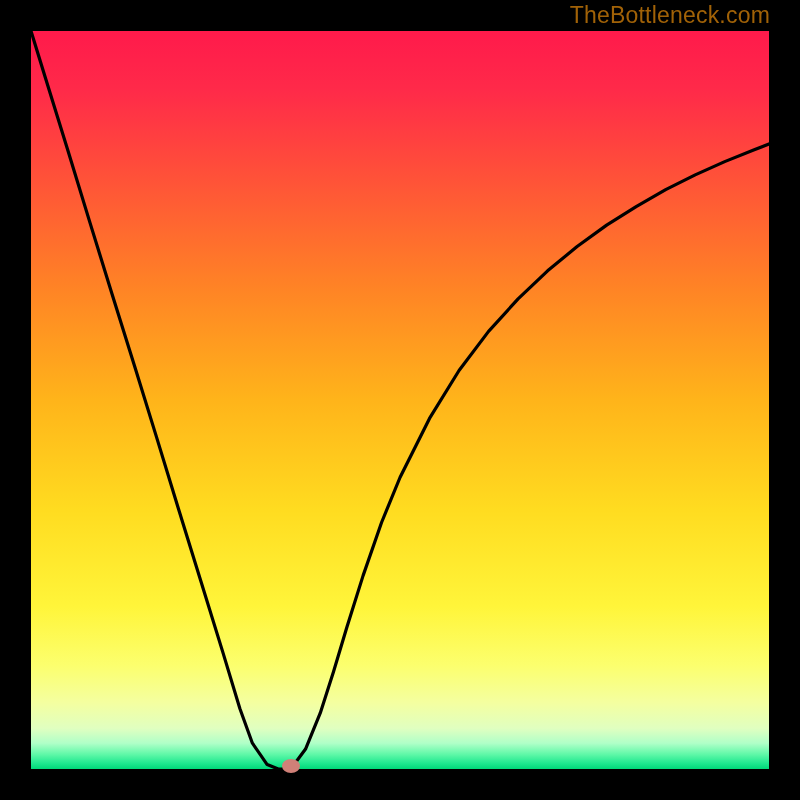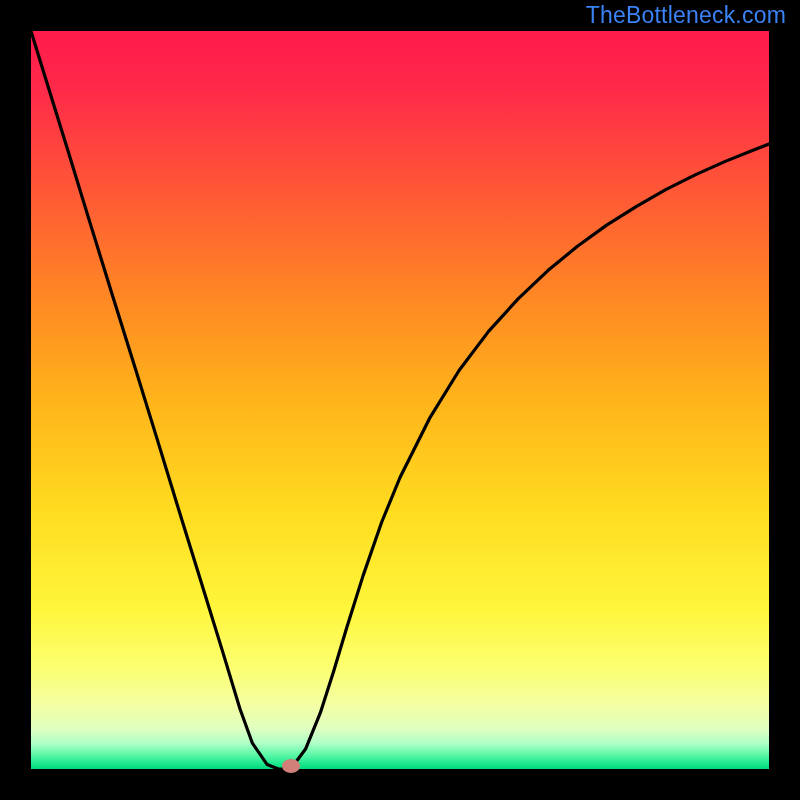--- a/index.html
+++ b/index.html
@@ -15,22 +15,22 @@
     position: absolute;
     left: 0;
     top: 0;
     width: 800px;
     height: 800px;
     background: #000;
   }
   .watermark {
     position: absolute;
     top: 2px;
-    right: 14px;
-    color: #3b82f6;
+    right: 30px;
+    color: #a16207;
     font-size: 23px;
     font-weight: 400;
     letter-spacing: 0.2px;
   }
   .plot-area {
     position: absolute;
     left: 31px;
     top: 31px;
     width: 738px;
     height: 738px;

